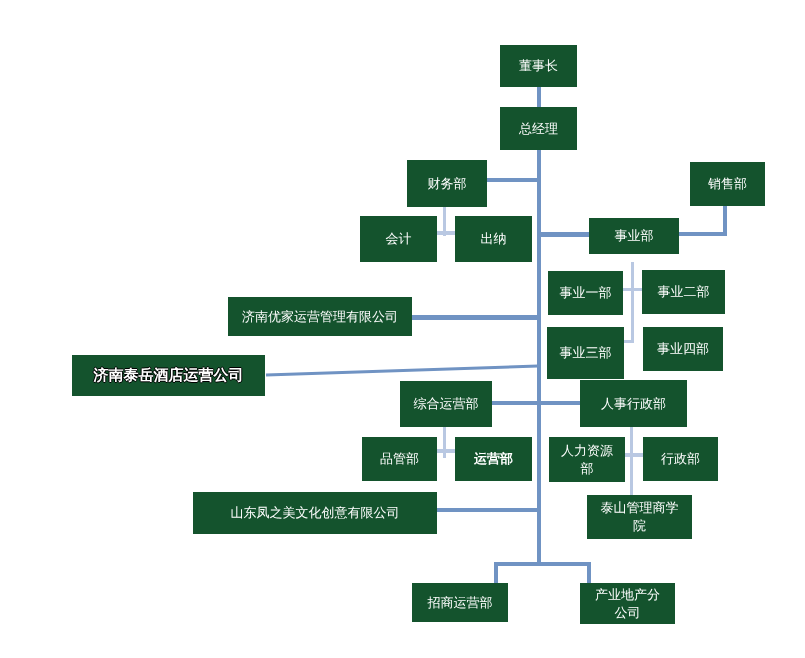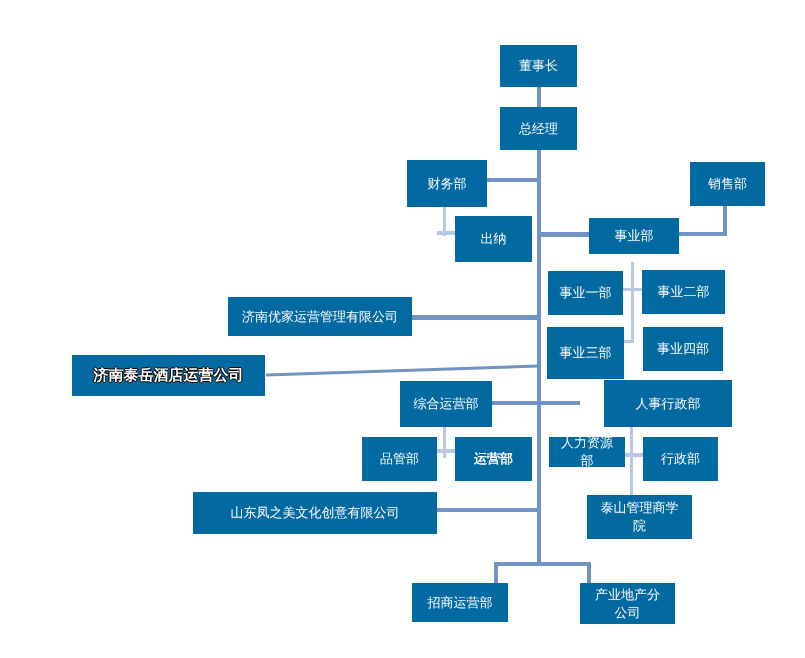--- a/index.html
+++ b/index.html
@@ -10,21 +10,21 @@
   }
   .canvas {
     position: relative;
     width: 805px;
     height: 658px;
     background: #ffffff;
     overflow: hidden;
   }
   .node {
     position: absolute;
-    background: #0369a1;
+    background: #14532d;
     color: #ffffff;
     display: flex;
     align-items: center;
     justify-content: center;
     text-align: center;
     font-size: 13px;
     line-height: 1.35;
     padding: 0 10px;
     box-sizing: border-box;
     white-space: normal;
@@ -79,32 +79,33 @@
   <div class="line-pale" style="left:623px; top:340px; width:11px; height:3px;"></div>
   <div class="line-pale" style="left:443px; top:427px; width:3px; height:31px;"></div>
   <div class="line-pale" style="left:437px; top:449px; width:18px; height:4px;"></div>
   <div class="line-pale" style="left:630px; top:427px; width:3px; height:68px;"></div>
   <div class="line-pale" style="left:623px; top:453px; width:20px; height:4px;"></div>
 
   <div class="node" style="left:500px; top:45px; width:77px; height:42px;">董事长</div>
   <div class="node" style="left:500px; top:107px; width:77px; height:43px;">总经理</div>
   <div class="node" style="left:407px; top:160px; width:80px; height:47px;">财务部</div>
   <div class="node" style="left:690px; top:162px; width:75px; height:44px;">销售部</div>
+  <div class="node" style="left:360px; top:216px; width:77px; height:46px;">会计</div>
   <div class="node" style="left:455px; top:216px; width:77px; height:46px;">出纳</div>
   <div class="node" style="left:589px; top:218px; width:90px; height:36px;">事业部</div>
   <div class="node" style="left:548px; top:271px; width:75px; height:44px;">事业一部</div>
   <div class="node" style="left:642px; top:270px; width:83px; height:44px;">事业二部</div>
   <div class="node" style="left:547px; top:327px; width:77px; height:52px;">事业三部</div>
   <div class="node" style="left:228px; top:297px; width:184px; height:39px;">济南优家运营管理有限公司</div>
   <div class="node" style="left:643px; top:327px; width:80px; height:44px;">事业四部</div>
   <div class="node bold" style="left:72px; top:355px; width:193px; height:41px;">济南泰岳酒店运营公司</div>
   <div class="node" style="left:400px; top:381px; width:92px; height:46px;">综合运营部</div>
-  <div class="node" style="left:604px; top:380px; width:128px; height:47px;">人事行政部</div>
+  <div class="node" style="left:580px; top:380px; width:107px; height:47px;">人事行政部</div>
   <div class="node" style="left:362px; top:437px; width:75px; height:44px;">品管部</div>
   <div class="node" style="left:455px; top:437px; width:77px; height:44px;font-weight:bold;">运营部</div>
-  <div class="node" style="left:549px; top:437px; width:76px; height:30px;">人力资源部</div>
+  <div class="node" style="left:549px; top:437px; width:76px; height:45px;">人力资源部</div>
   <div class="node" style="left:643px; top:437px; width:75px; height:44px;">行政部</div>
   <div class="node" style="left:587px; top:495px; width:105px; height:44px;">泰山管理商学院</div>
   <div class="node" style="left:193px; top:492px; width:244px; height:42px;">山东凤之美文化创意有限公司</div>
   <div class="node" style="left:580px; top:583px; width:95px; height:41px;">产业地产分公司</div>
   <div class="node" style="left:412px; top:583px; width:96px; height:39px;">招商运营部</div>
 
 </div>
 
 </body></html>

